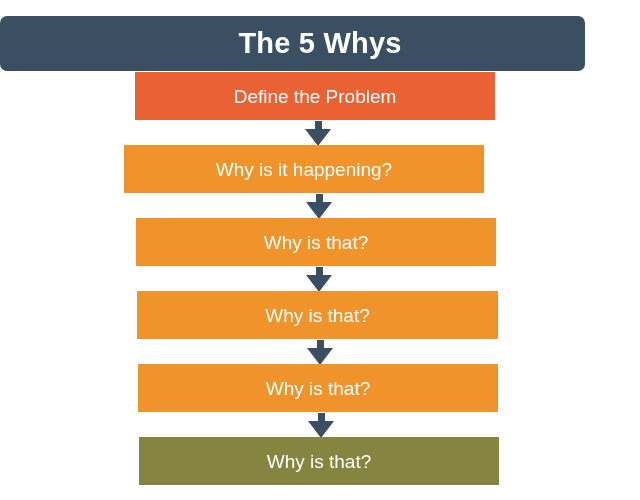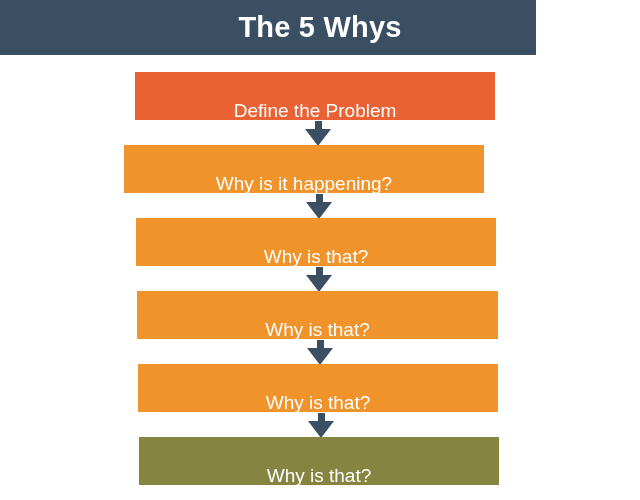--- a/index.html
+++ b/index.html
@@ -17,24 +17,25 @@
     position: relative;
     width: 640px;
     height: 500px;
     background: #ffffff;
   }
 
   
   #title-bar {
     position: absolute;
     left: 0;
-    top: 0;
-    width: 536px;
+    top: 16px;
+    width: 585px;
     height: 55px;
     background: #3b4f63;
+    border-radius: 7px;
   }
   #title-text {
     position: absolute;
     left: 0;
     top: 0;
     width: 640px;
     height: 55px;
     line-height: 55px;
     text-align: center;
     color: #ffffff;
@@ -50,21 +51,21 @@
     left: 0;
     top: 55px;
     width: 640px;
     height: 445px;
   }
 
   .step {
     position: absolute;
     box-sizing: border-box;
     display: flex;
-    align-items: flex-end;
+    align-items: center;
     justify-content: center;
   }
   .step-label {
     color: #ffffff;
     font-size: 19px;
     font-weight: normal;
     font-family: "Liberation Sans", sans-serif;
     line-height: 1;
     white-space: nowrap;
   }

